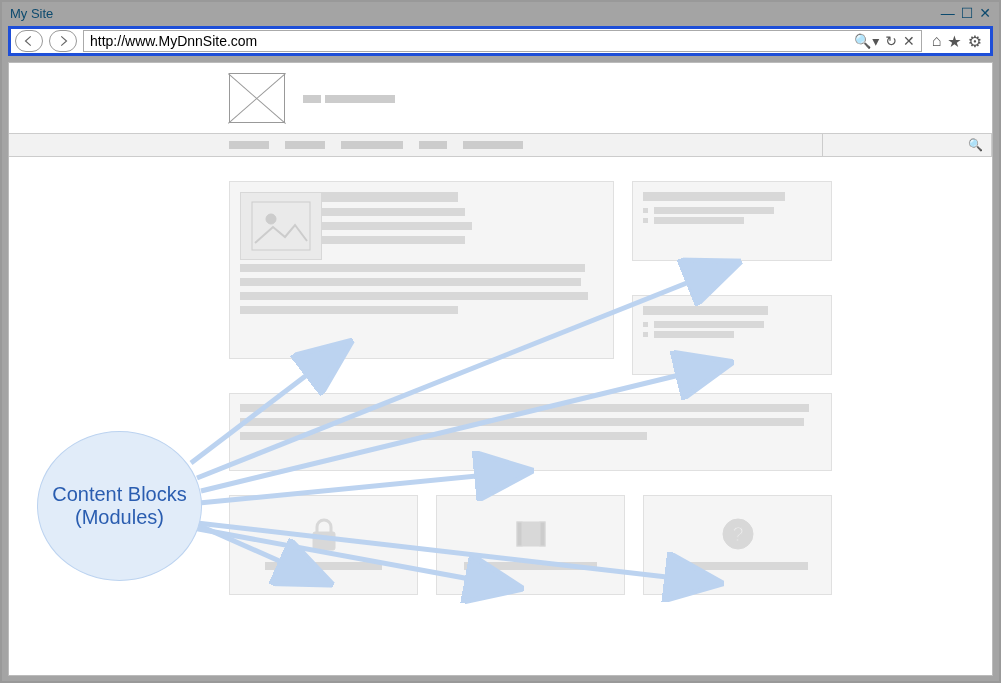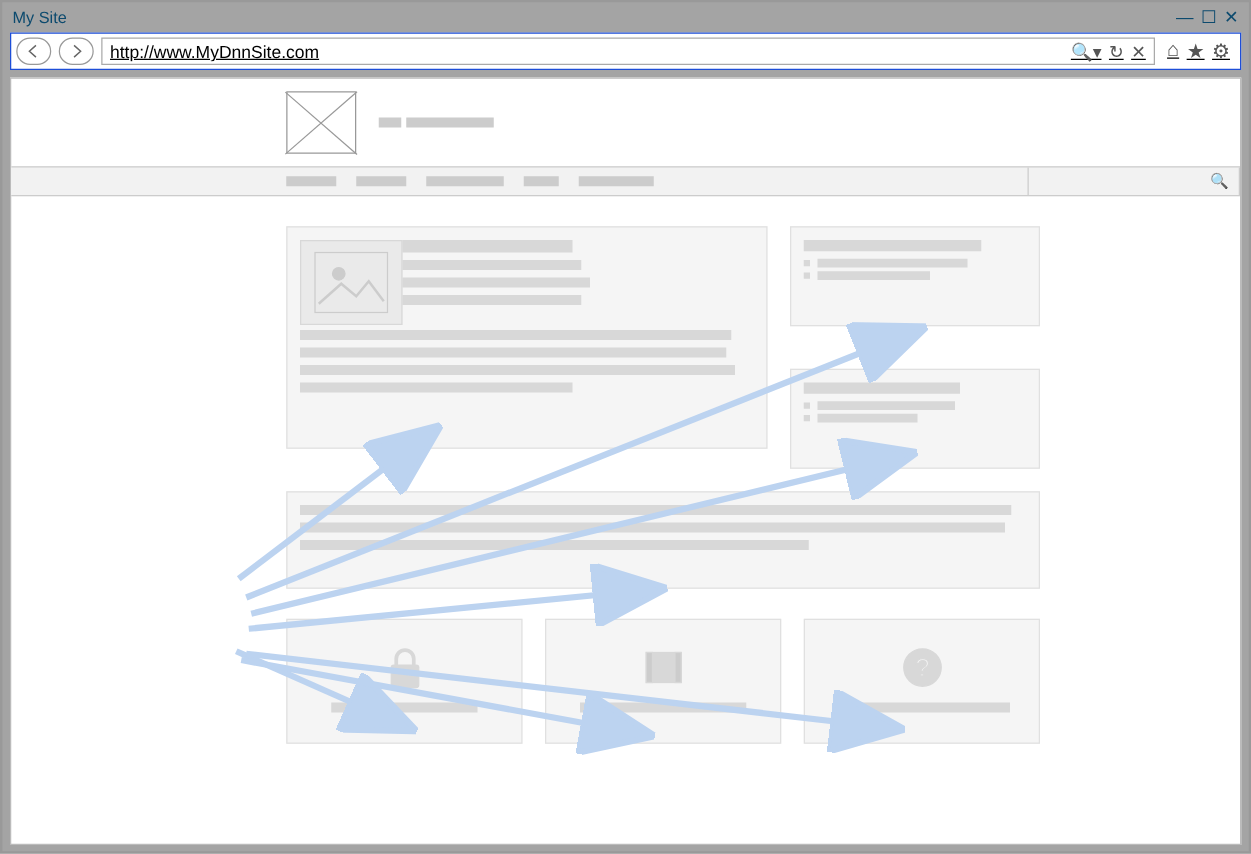--- a/index.html
+++ b/index.html
@@ -2,21 +2,21 @@
 <html><head>
 <meta charset="utf-8">
 <style>
   * { box-sizing: border-box; margin: 0; padding: 0; }
   body { font-family: Arial, sans-serif; background: #fff; width: 1001px; height: 683px; position: relative; overflow: hidden; }
 
   .browser-window { width: 1001px; height: 683px; border: 2px solid #999; background: #a4a4a4; position: relative; }
   .titlebar { height: 22px; background: #a4a4a4; color: #0c4a6e; font-size: 13px; padding: 2px 8px; display: flex; justify-content: space-between; align-items: center; }
   .titlebar-buttons { display: flex; gap: 6px; font-size: 14px; }
 
-  .toolbar { height: 30px; background: #fff; border: 1px solid #1d4ed8; margin: 2px 6px; display: flex; align-items: center; padding: 2px 4px; gap: 6px; text-decoration: underline; }
+  .toolbar { height: 30px; background: #fff; border: 3px solid #1d4ed8; margin: 2px 6px; display: flex; align-items: center; padding: 2px 4px; gap: 6px; }
   .nav-btn { width: 28px; height: 22px; border: 1px solid #999; border-radius: 12px; background: #fff; display: flex; align-items: center; justify-content: center; cursor: pointer; }
   .nav-btn svg { width: 14px; height: 14px; }
   .url-bar { flex: 1; height: 22px; border: 1px solid #aaa; background: #fff; padding: 2px 6px; font-size: 14px; display: flex; align-items: center; }
   .url-bar input { border: none; outline: none; flex: 1; font-size: 14px; }
   .url-actions { display: flex; gap: 6px; align-items: center; color: #555; font-size: 14px; }
   .right-icons { display: flex; gap: 6px; align-items: center; color: #555; font-size: 16px; padding: 0 4px;}
 
   .viewport { background: #fff; margin: 6px; height: 614px; position: relative; border: 1px solid #bbb; }
 
   .site-header { height: 70px; border-bottom: 1px solid transparent; display: flex; align-items: center; padding-left: 220px; gap: 18px; }
@@ -217,15 +217,18 @@
       </defs>
       <line x1="182" y1="400" x2="340" y2="280" stroke-width="5" marker-end="url(#ah)"></line>
       <line x1="188" y1="415" x2="728" y2="200" stroke-width="5" marker-end="url(#ah)"></line>
       <line x1="192" y1="428" x2="720" y2="300" stroke-width="5" marker-end="url(#ah)"></line>
       <line x1="190" y1="440" x2="520" y2="408" stroke-width="5" marker-end="url(#ah)"></line>
       <line x1="180" y1="458" x2="320" y2="520" stroke-width="5" marker-end="url(#ah)"></line>
       <line x1="184" y1="465" x2="510" y2="525" stroke-width="5" marker-end="url(#ah)"></line>
       <line x1="188" y1="460" x2="710" y2="520" stroke-width="5" marker-end="url(#ah)"></line>
     </svg>
 
+    <div class="annotation-bubble">
+      <span>Content Blocks (Modules)</span>
+    </div>
 
   </div>
 </div>
 
 </body></html>

